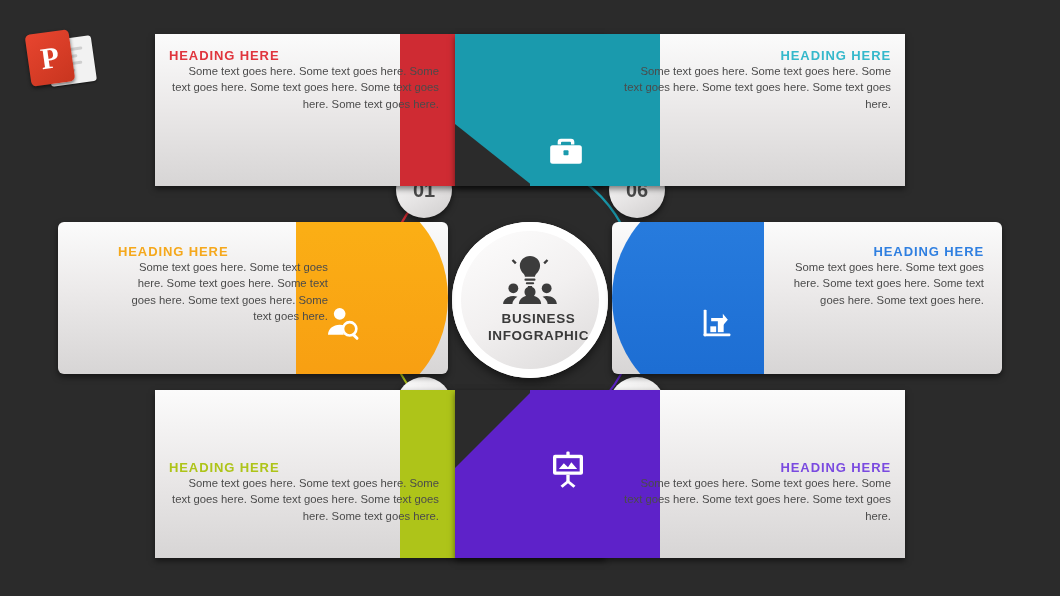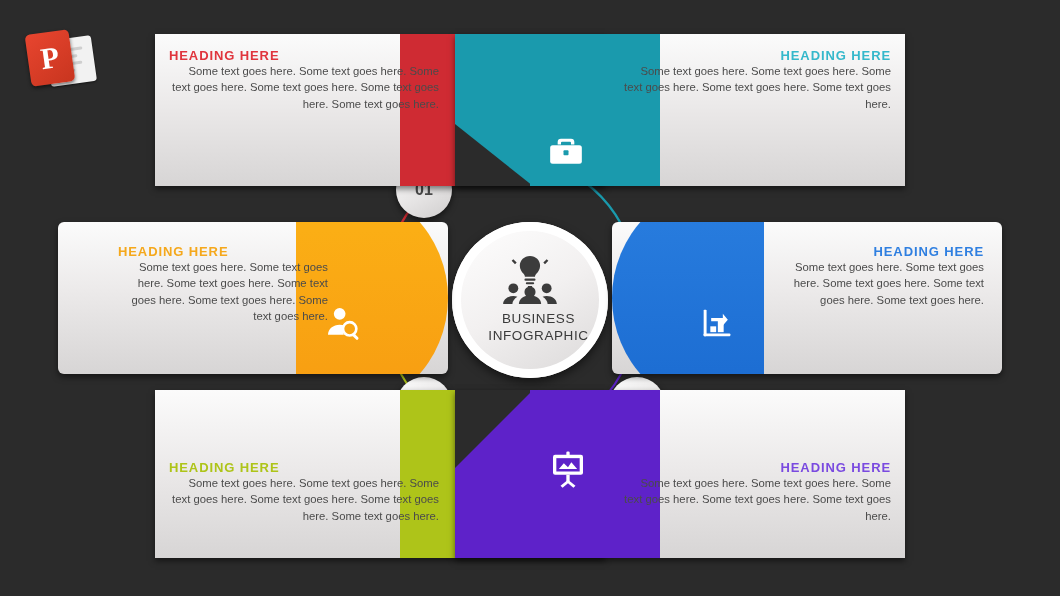--- a/index.html
+++ b/index.html
@@ -145,34 +145,34 @@
   .hub{
     position:absolute;left:452px;top:222px;width:156px;height:156px;
     border-radius:50%;
     background:linear-gradient(150deg,#ffffff 0%,#f2f0f0 50%,#d9d7d7 100%);
     box-shadow:0 4px 10px rgba(0,0,0,.55), inset 0 0 0 9px #ffffff;
     display:flex;flex-direction:column;align-items:center;justify-content:center;
   }
   .hub .hicon{width:60px;height:50px;margin-bottom:6px;}
   .hub .hicon svg{width:60px;height:50px;fill:#3c3c3c;}
   .hub .title{
-    font-size:13.5px;font-weight:normal;color:#3a3a3a;letter-spacing:.6px;
+    font-size:13.5px;font-weight:bold;color:#3a3a3a;letter-spacing:.6px;
     text-align:center;line-height:1.25;margin-left:17px;
   }
 
   
   .arcs{position:absolute;left:336px;top:124px;width:350px;height:350px;}
 
   
   .step{
     position:absolute;width:56px;height:56px;border-radius:50%;
     background:linear-gradient(150deg,#ffffff,#e4e2e2 60%,#cfcdcd);
     box-shadow:0 3px 6px rgba(0,0,0,.55);
     display:flex;align-items:center;justify-content:center;
-    font-size:16px;font-weight:bold;color:#4a4a4a;
+    font-size:20px;font-weight:bold;color:#4a4a4a;
   }
   #step01{left:396px;top:162px;}
   #step02{left:351px;top:270px;}
   #step03{left:396px;top:377px;}
   #step04{left:609px;top:377px;}
   #step05{left:654px;top:270px;}
   #step06{left:609px;top:162px;}
 </style>
 </head>
 <body>
@@ -237,20 +237,23 @@
     </div>
   <div class="step" id="step03">
       <span>03</span>
     </div>
   <div class="step" id="step04">
       <span>04</span>
     </div>
   <div class="step" id="step05">
       <span>05</span>
     </div>
+  <div class="step" id="step06">
+      <span>06</span>
+    </div>
 
   <div class="card" id="card1">
     <div class="corner"></div>
     <div class="wedge">
         <div class="fill"></div>
       </div>
     <div class="icon">
       <svg viewBox="0 0 48 48">
         <path d="M24 8c-9 0-16 6.5-16 15.5 0 2 .4 3.8 1.1 5.5h29.8c.7-1.7 1.1-3.5 1.1-5.5C40 14.5 33 8 24 8zm0 4.5c6.4 0 11.5 4.7 11.5 11 0 .9-.1 1.8-.3 2.6H12.8c-.2-.8-.3-1.7-.3-2.6 0-6.3 5.1-11 11.5-11z"></path>
         <rect x="6" y="31" width="36" height="4.5" rx="2.2"></rect>

